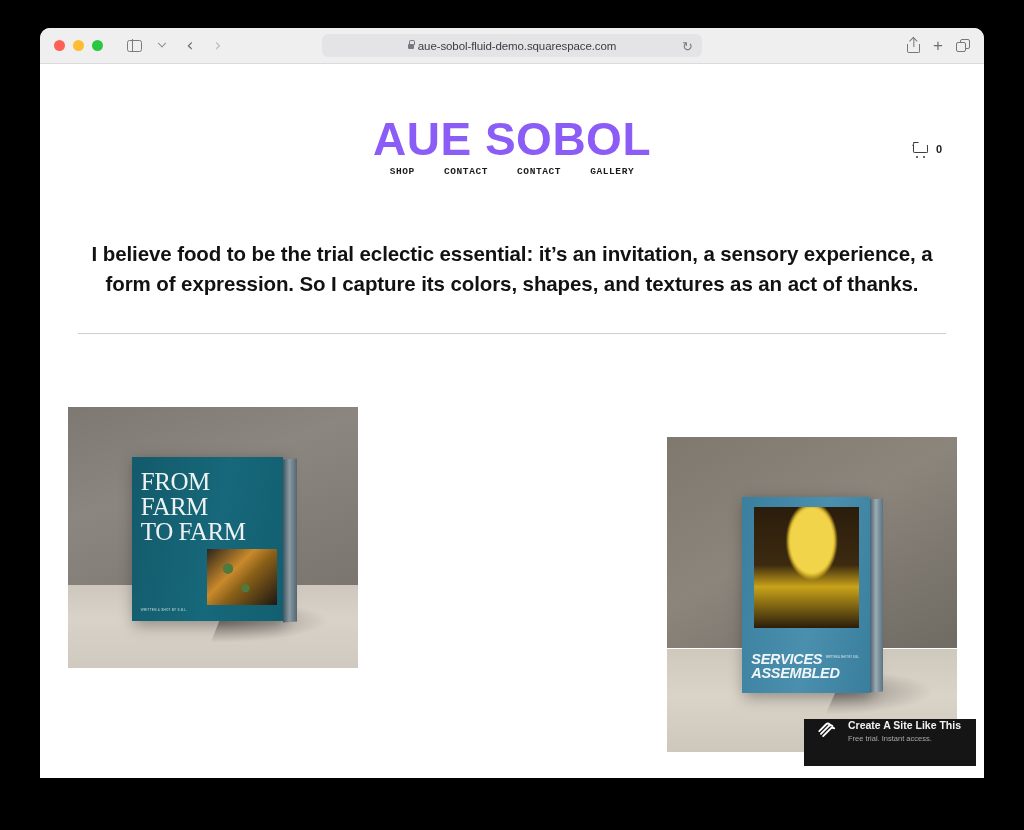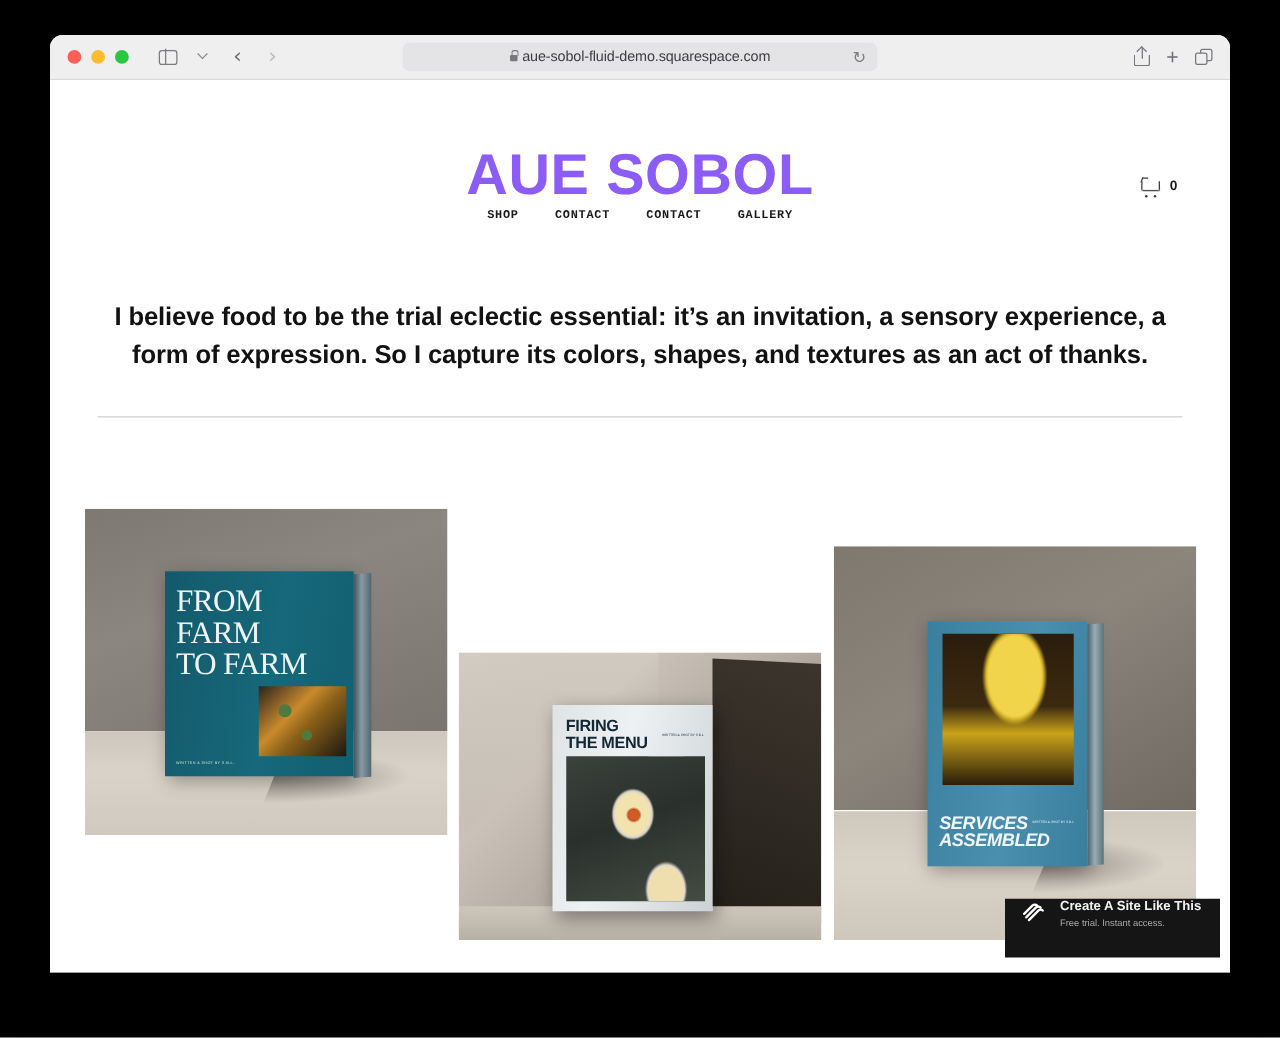--- a/index.html
+++ b/index.html
@@ -415,36 +415,20 @@
             <div class="b1-title">
               <div>FROM FARM</div>
               <div>TO FARM</div>
             </div>
             <div class="b1-photo"></div>
             <div class="b1-credit">WRITTEN &amp; SHOT BY S.B.L.</div>
           </div>
         </div>
       </div>
 
-      <div class="shot shot2">
-        <div class="scene s2">
-          <div class="wall"></div>
-          <div class="lightbeam"></div>
-          <div class="darkpanel"></div>
-          <div class="floor"></div>
-          <div class="book2">
-            <div class="b2-title">
-              <div>FIRING</div>
-              <div>THE MENU</div>
-            </div>
-            <div class="b2-credit">WRITTEN &amp; SHOT BY S.B.L.</div>
-            <div class="b2-photo"></div>
-          </div>
-        </div>
-      </div>
 
       <div class="shot shot3">
         <div class="scene s3">
           <div class="wall"></div>
           <div class="floor"></div>
           <div class="shadow"></div>
           <div class="book3">
             <div class="spine"></div>
             <div class="b3-photo"></div>
             <div class="b3-credit">WRITTEN &amp; SHOT BY S.B.L.</div>

